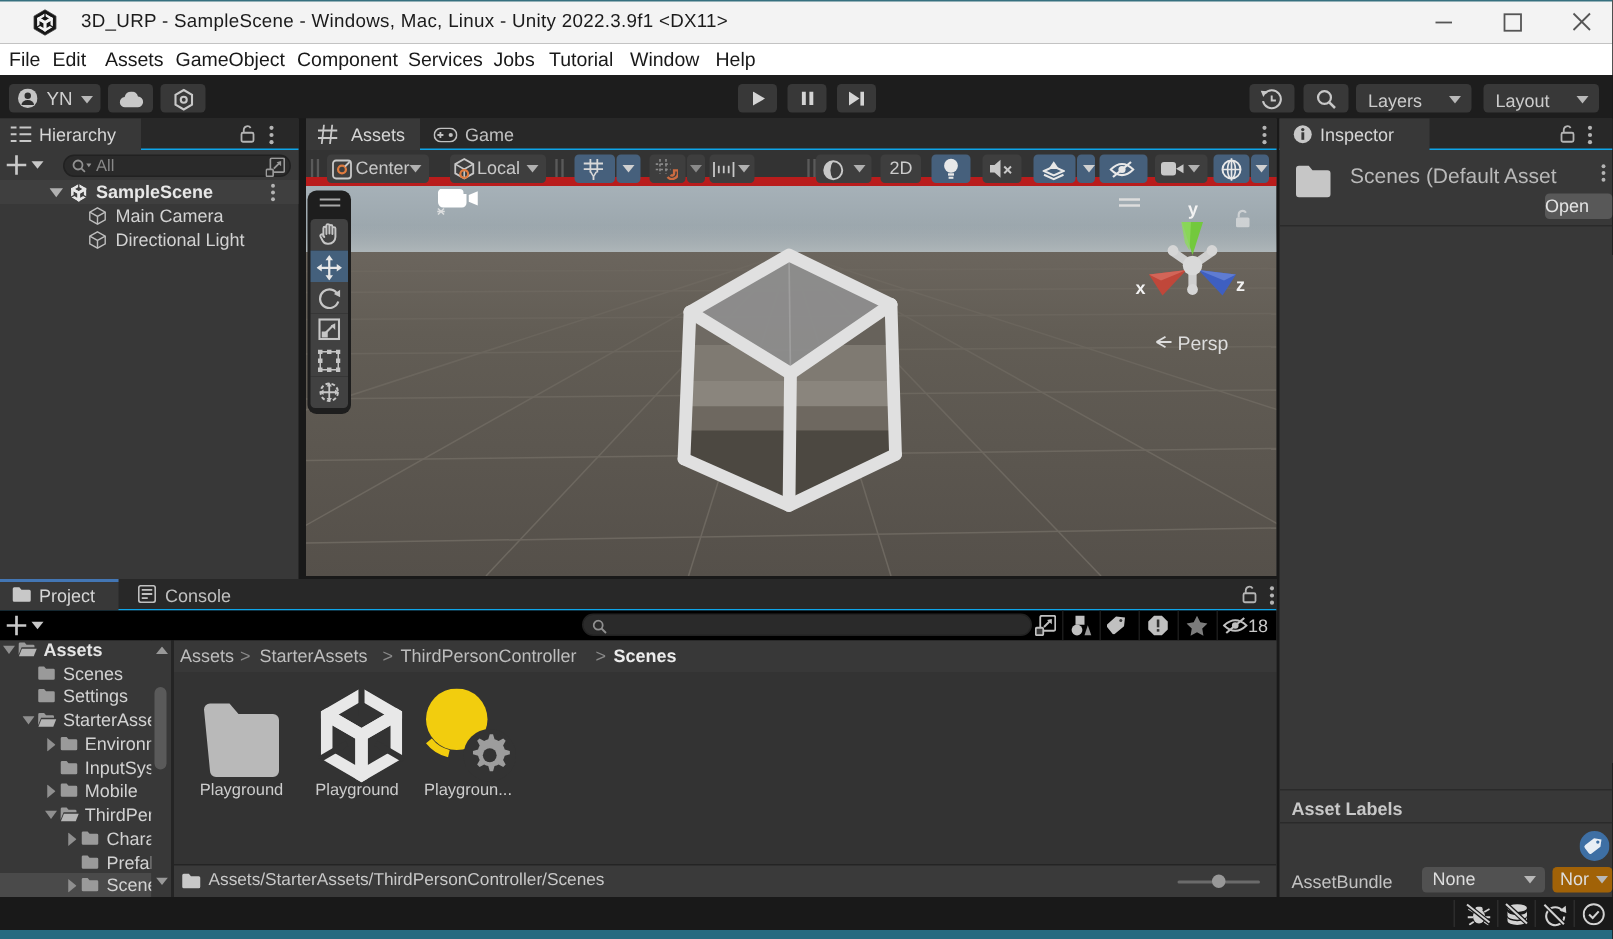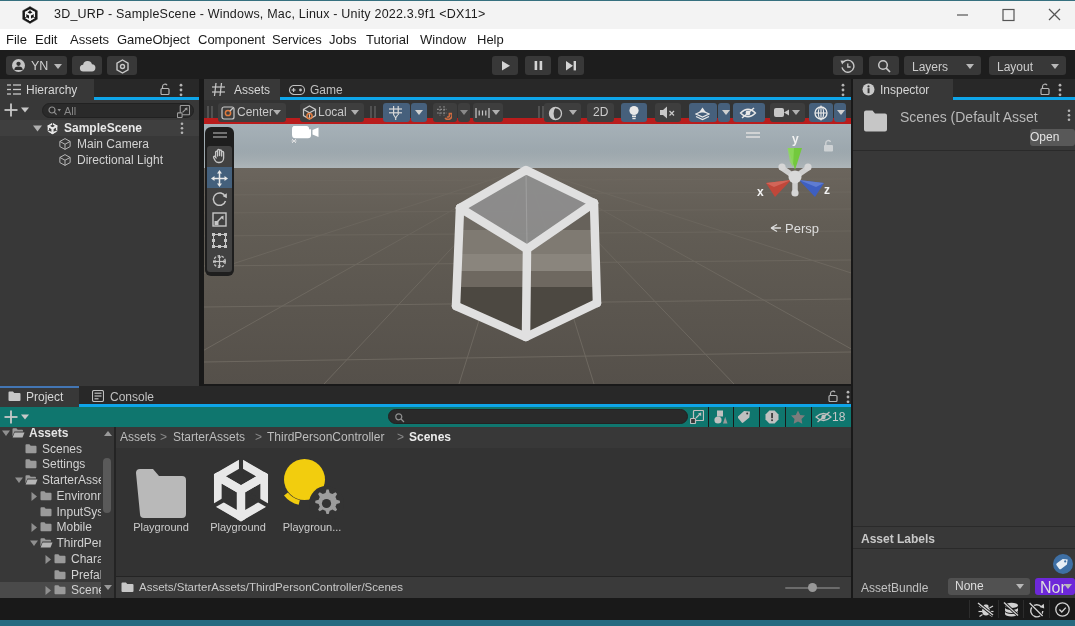--- a/index.html
+++ b/index.html
@@ -11,21 +11,21 @@
 #menubar{left:0;top:29px;width:1075px;height:21px;background:#ffffff;}
 .mi{position:absolute;top:3px;font-size:13px;color:#191919;}
 #toolbar{left:0;top:50px;width:1075px;height:29px;background:#1d1d1d;}
 .tbtn{position:absolute;top:6px;height:19px;background:#383838;border-radius:3px;}
 .caret{width:0;height:0;border-left:4px solid transparent;border-right:4px solid transparent;border-top:5px solid #b8b8b8;display:inline-block;}
 
 #hierarchy{left:0;top:79px;width:199px;height:307px;background:#383838;}
 #scenepanel{left:204px;top:79px;width:647px;height:305px;background:#383838;}
 #inspector{left:853px;top:79px;width:222px;height:519px;background:#383838;}
 #project{left:0;top:386px;width:851px;height:212px;background:#383838;}
-.tabstrip{position:absolute;left:0;top:0;width:100%;height:21px;background:#282828;border-bottom:3px solid #0ea5e9;text-align:center;}
+.tabstrip{position:absolute;left:0;top:0;width:100%;height:21px;background:#282828;border-bottom:1px solid #0ea5e9;text-align:center;}
 .tab{position:absolute;top:0;height:21px;background:#383838;color:#d6d6d6;font-size:12px;}
 .tabi{position:absolute;top:0;height:21px;color:#c0c0c0;font-size:12px;}
 .lockdots{position:absolute;top:4px;color:#b4b4b4;}
 
 #hiertools{position:absolute;left:0;top:21px;width:100%;height:20px;background:#383838;}
 #hsearch{position:absolute;left:42px;top:2.5px;width:152px;height:15px;background:#2a2a2a;border:1px solid #212121;border-radius:8px;color:#888;font-size:11px;}
 .hrow{position:absolute;left:0;width:100%;height:16px;font-size:12px;color:#d2d2d2;}
 
 #statusbar{left:0;top:598px;width:1075px;height:22px;background:#191919;}
 .stbtn{position:absolute;top:3px;height:19px;background:#3e3e3e;border-radius:3px;font-size:12px;color:#c8c8c8;}
@@ -606,21 +606,21 @@
 <svg class="abs" style="left:200px;top:475px" width="20" height="20" viewBox="0 0 20 20">
         <circle cx="10" cy="10" r="10" fill="#3e6fa4"></circle>
         <path d="M9 5 h5 v5 l-5.2 5.2 a1.4 1.4 0 0 1 -2 0 l-3 -3 a1.4 1.4 0 0 1 0 -2 z" fill="#e8eef5" transform="rotate(8 10 10)"></path>
         <circle cx="12.2" cy="7.4" r="1.1" fill="#3e6fa4"></circle>
       </svg>
 <div class="abs" style="left:8px;top:502px;font-size:12px;color:#c2c2c2">AssetBundle</div>
 <div class="abs" style="left:95px;top:499px;width:82px;height:17px;background:#515151;border-radius:3px;color:#dddddd;font-size:12px">
         <span style="position:absolute;left:7px;top:1px">None</span>
         <span class="caret" style="position:absolute;right:6px;top:6px"></span>
       </div>
-<div class="abs" style="left:182px;top:499px;width:40px;height:17px;background:#6d28d9;border-radius:3px;color:#dddddd;font-size:16px">
+<div class="abs" style="left:182px;top:499px;width:40px;height:17px;background:#a16207;border-radius:3px;color:#dddddd;font-size:12px">
         <span style="position:absolute;left:5px;top:1px">Nor</span>
         <span class="caret" style="position:absolute;right:3px;top:6px"></span>
       </div>
 </div>
 
 <div class="abs" id="project" style="overflow:hidden">
 <div class="tabstrip">
 <div class="tab" style="left:0;width:79px;border-top:2px solid #4376b4">
           <svg style="position:absolute;left:8px;top:3px" width="13" height="11" viewBox="0 0 13 11">
             <path d="M0.5 1.5 a1 1 0 0 1 1-1 h3.4 l1.4 1.6 h5.2 a1 1 0 0 1 1 1 v6 a1 1 0 0 1 -1 1 h-10 a1 1 0 0 1 -1 -1 z" fill="#c8c8c8"></path>
@@ -641,21 +641,21 @@
 <svg class="lockdots" style="left:827px" width="12" height="13" viewBox="0 0 12 13">
           <rect x="2" y="5.5" width="8" height="6" rx="1" fill="none" stroke="#b4b4b4" stroke-width="1.2"></rect>
           <path d="M3.5 5.5 V3.5 a2.5 2.5 0 0 1 4.6 -1.2" fill="none" stroke="#b4b4b4" stroke-width="1.2"></path>
         </svg>
 <svg class="lockdots" style="left:846px" width="4" height="14" viewBox="0 0 4 14">
           <circle cx="2" cy="2.2" r="1.4" fill="#b4b4b4"></circle>
           <circle cx="2" cy="7" r="1.4" fill="#b4b4b4"></circle>
           <circle cx="2" cy="11.8" r="1.4" fill="#b4b4b4"></circle>
         </svg>
 </div>
-<div style="position:absolute;left:0;top:21px;width:851px;height:20px;background:#0f766e">
+<div style="position:absolute;left:0;top:21px;width:851px;height:20px;background:#000000">
 <svg class="abs" style="left:4px;top:3px" width="26" height="14" viewBox="0 0 26 14">
           <line x1="7" y1="0.5" x2="7" y2="13.5" stroke="#c8c8c8" stroke-width="1.8"></line>
           <line x1="0.5" y1="7" x2="13.5" y2="7" stroke="#c8c8c8" stroke-width="1.8"></line>
           <polygon points="17,4.5 25,4.5 21,9.5" fill="#c8c8c8"></polygon>
         </svg>
 <div class="abs" style="left:388px;top:2px;width:300px;height:15px;background:#2a2a2a;border:1px solid #222;border-radius:8px">
           <svg style="position:absolute;left:6px;top:3px" width="10" height="10" viewBox="0 0 10 10">
             <circle cx="3.8" cy="3.8" r="3" fill="none" stroke="#909090" stroke-width="1.2"></circle>
             <line x1="6" y1="6" x2="9" y2="9" stroke="#909090" stroke-width="1.2"></line>
           </svg>

